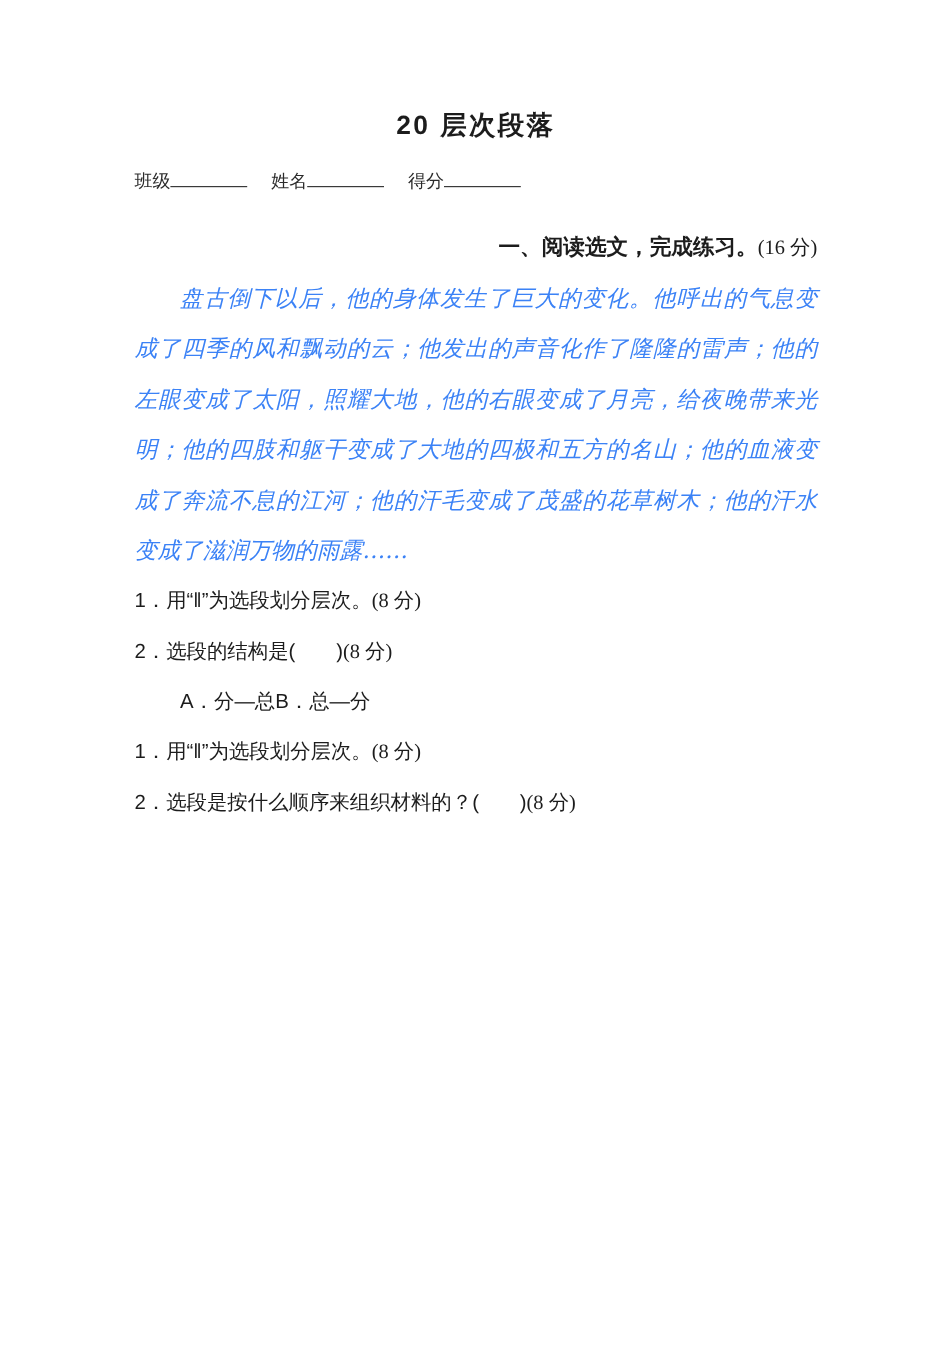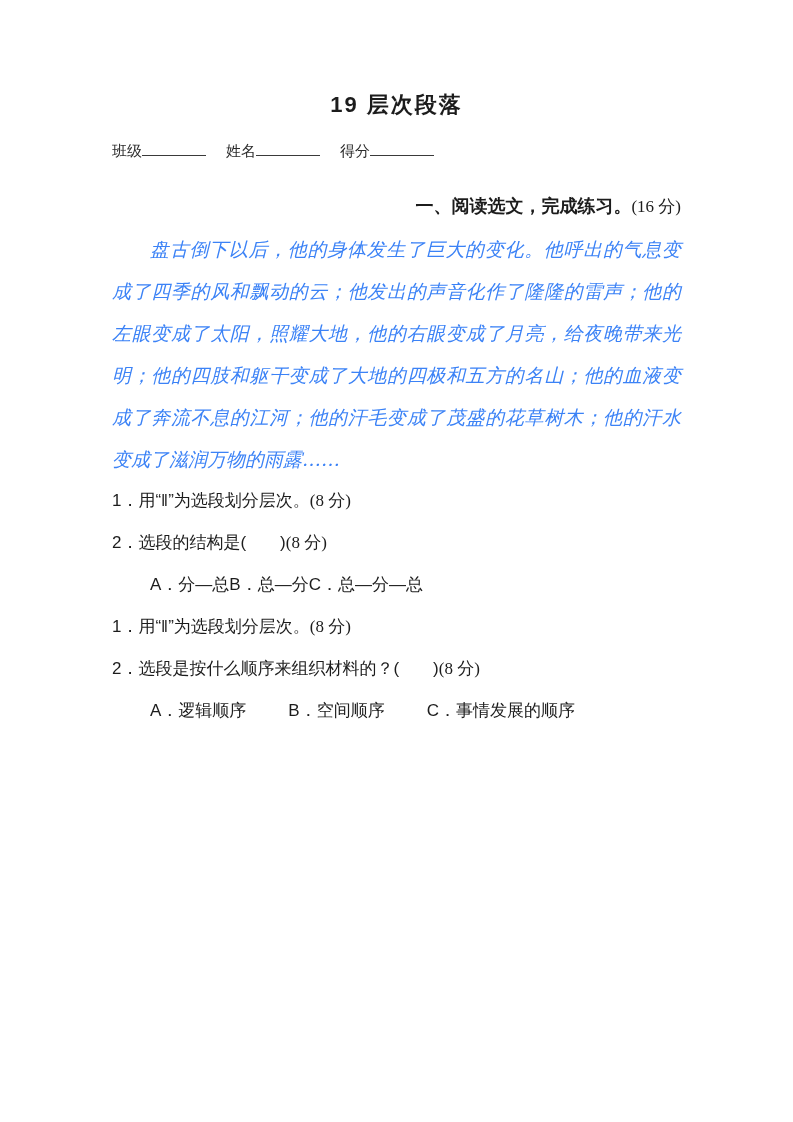--- a/index.html
+++ b/index.html
@@ -68,46 +68,40 @@
     padding-left: 38px;
   }
   .gap-wide { }
   .gap-mid  { gap: 42px; }
 </style>
 </head>
 <body>
 
 <div class="page">
 
-  <h1 class="title">19 层次段落</h1>
+  <h1 class="title">20 层次段落</h1>
 
   <div class="header-row">
     <div class="fields">
       <span class="field"><span>班级</span><span class="blank"></span></span>
       <span class="field"><span>姓名</span><span class="blank"></span></span>
       <span class="field"><span>得分</span><span class="blank"></span></span>
     </div>
   </div>
 
   <div>
     <h2 class="sec-heading"><span>一、阅读选文，完成练习。</span><span class="score">(16 分)</span></h2>
     <p class="passage">盘古倒下以后，他的身体发生了巨大的变化。他呼出的气息变成了四季的风和飘动的云；他发出的声音化作了隆隆的雷声；他的左眼变成了太阳，照耀大地，他的右眼变成了月亮，给夜晚带来光明；他的四肢和躯干变成了大地的四极和五方的名山；他的血液变成了奔流不息的江河；他的汗毛变成了茂盛的花草树木；他的汗水变成了滋润万物的雨露……</p>
     <div class="question"><span>1．用“‖”为选段划分层次。</span><span class="score">(8 分)</span></div>
     <div class="question"><span>2．选段的结构是(　　)</span><span class="score">(8 分)</span></div>
     <div class="options gap-wide">
       <span>A．分—总</span>
       <span>B．总—分</span>
-      <span>C．总—分—总</span>
     </div>
   </div>
 
   <div>
     <div class="question"><span>1．用“‖”为选段划分层次。</span><span class="score">(8 分)</span></div>
     <div class="question"><span>2．选段是按什么顺序来组织材料的？(　　)</span><span class="score">(8 分)</span></div>
-    <div class="options gap-mid">
-      <span>A．逻辑顺序</span>
-      <span>B．空间顺序</span>
-      <span>C．事情发展的顺序</span>
-    </div>
   </div>
 
 
 </div>
 
 </body></html>

